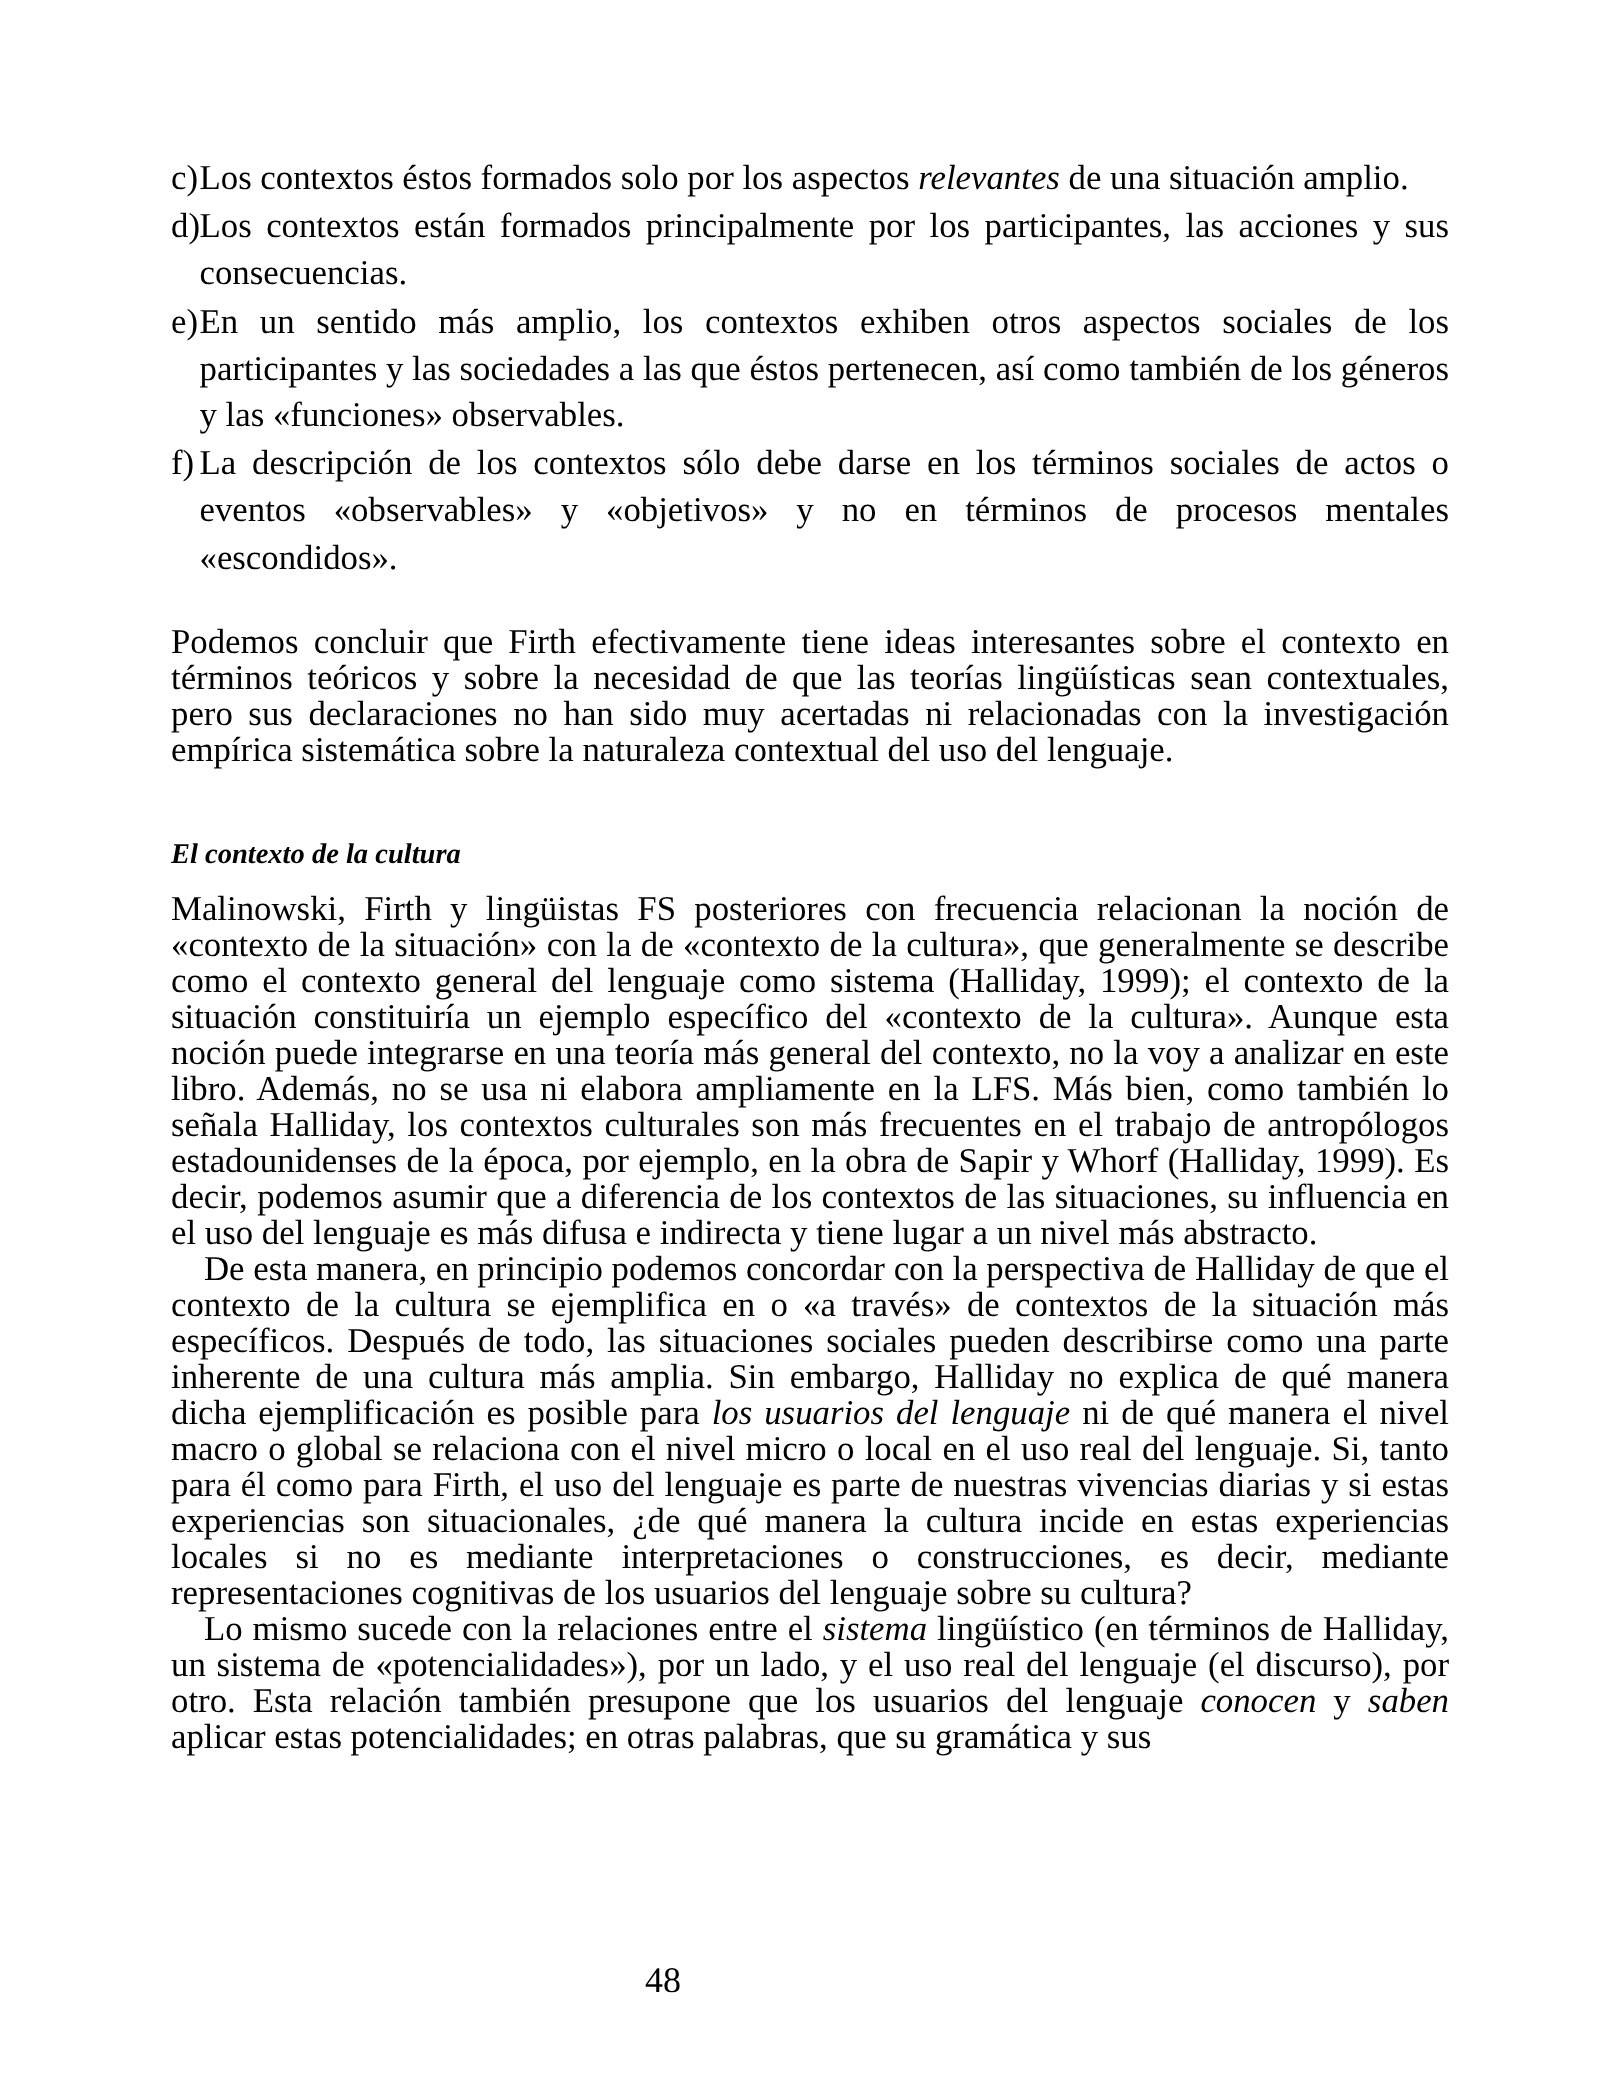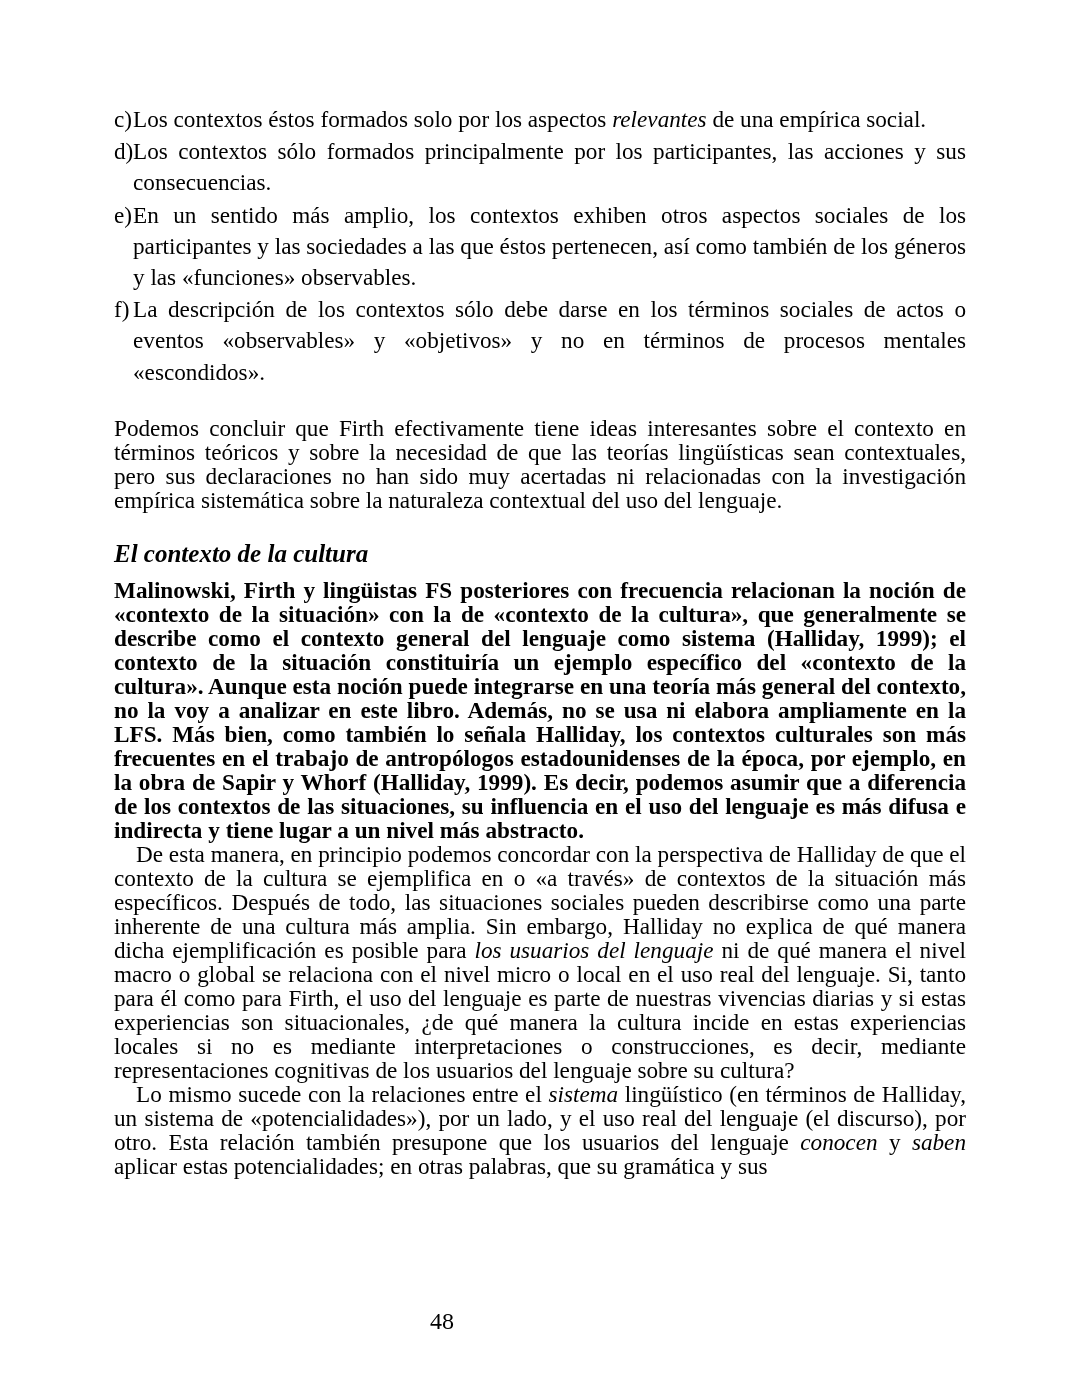--- a/index.html
+++ b/index.html
@@ -53,29 +53,28 @@
     margin: 0;
     hyphens: none;
   }
   .para.gap-before {
     margin-top: 28px;
   }
   .para.indent {
     text-indent: 22px;
   }
   .section-heading {
-    font-size: 25px;
+    font-size: 19px;
     font-style: italic;
     line-height: 32px;
-    margin: 26px 0 8px 0;
+    margin: 42px 0 8px 0;
     text-align: left;
   }
   .para.lead {
     margin-top: 0;
-    font-weight: bold;
   }
   em.it {
     font-style: italic;
   }
   .folio {
     position: absolute;
     left: 0;
     top: 1306px;
     width: 884px;
     text-align: center;
@@ -85,26 +84,26 @@
 </style>
 </head>
 <body>
 
 <div class="page">
 
   <div class="list">
 
     <div class="list-item">
       <span class="list-marker">c)</span>
-      <span class="list-body"><span>Los contextos éstos formados solo por los aspectos </span><em class="it">relevantes</em><span> de una empírica social.</span></span>
+      <span class="list-body"><span>Los contextos éstos formados solo por los aspectos </span><em class="it">relevantes</em><span> de una situación amplio.</span></span>
     </div>
 
     <div class="list-item">
       <span class="list-marker">d)</span>
-      <span class="list-body">Los contextos sólo formados principalmente por los participantes, las acciones y sus consecuencias.</span>
+      <span class="list-body">Los contextos están formados principalmente por los participantes, las acciones y sus consecuencias.</span>
     </div>
 
     <div class="list-item">
       <span class="list-marker">e)</span>
       <span class="list-body">En un sentido más amplio, los contextos exhiben otros aspectos sociales de los participantes y las sociedades a las que éstos pertenecen, así como también de los géneros y las «funciones» observables.</span>
     </div>
 
     <div class="list-item">
       <span class="list-marker">f)</span>
       <span class="list-body">La descripción de los contextos sólo debe darse en los términos sociales de actos o eventos «observables» y «objetivos» y no en términos de procesos mentales «escondidos».</span>

